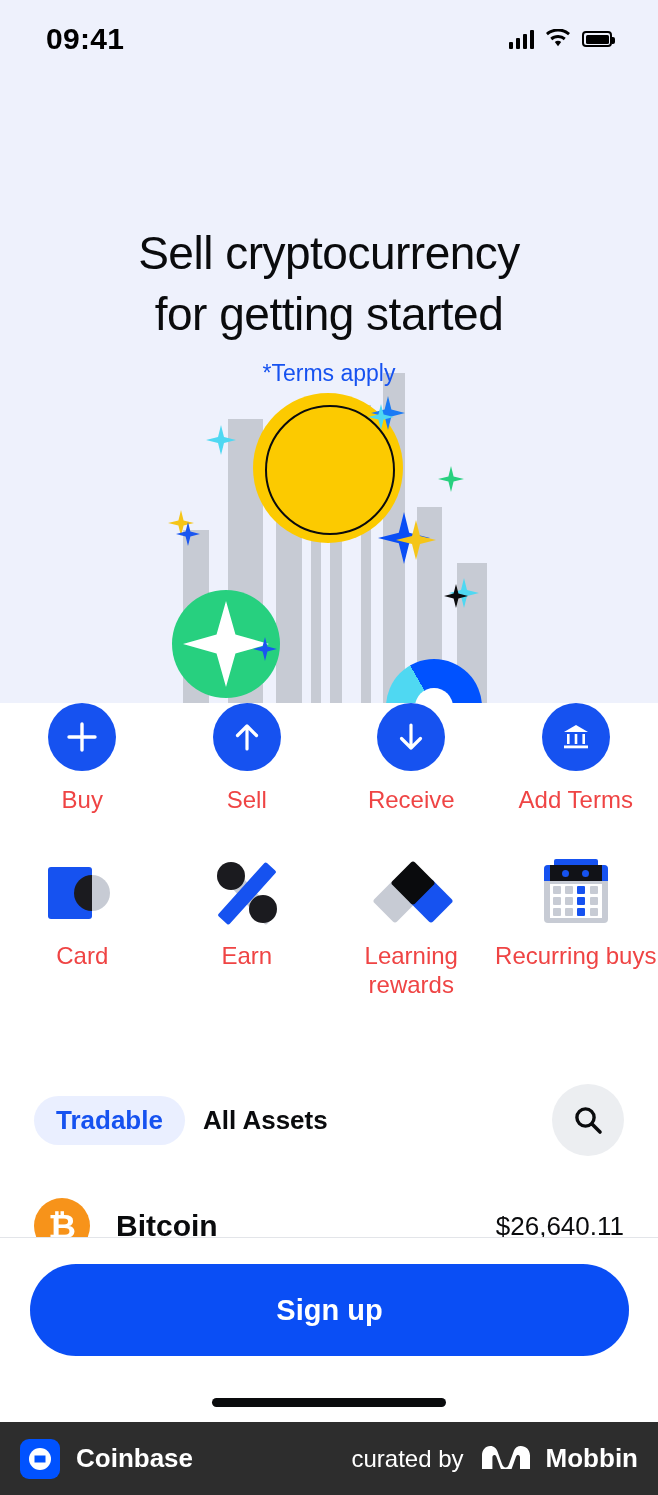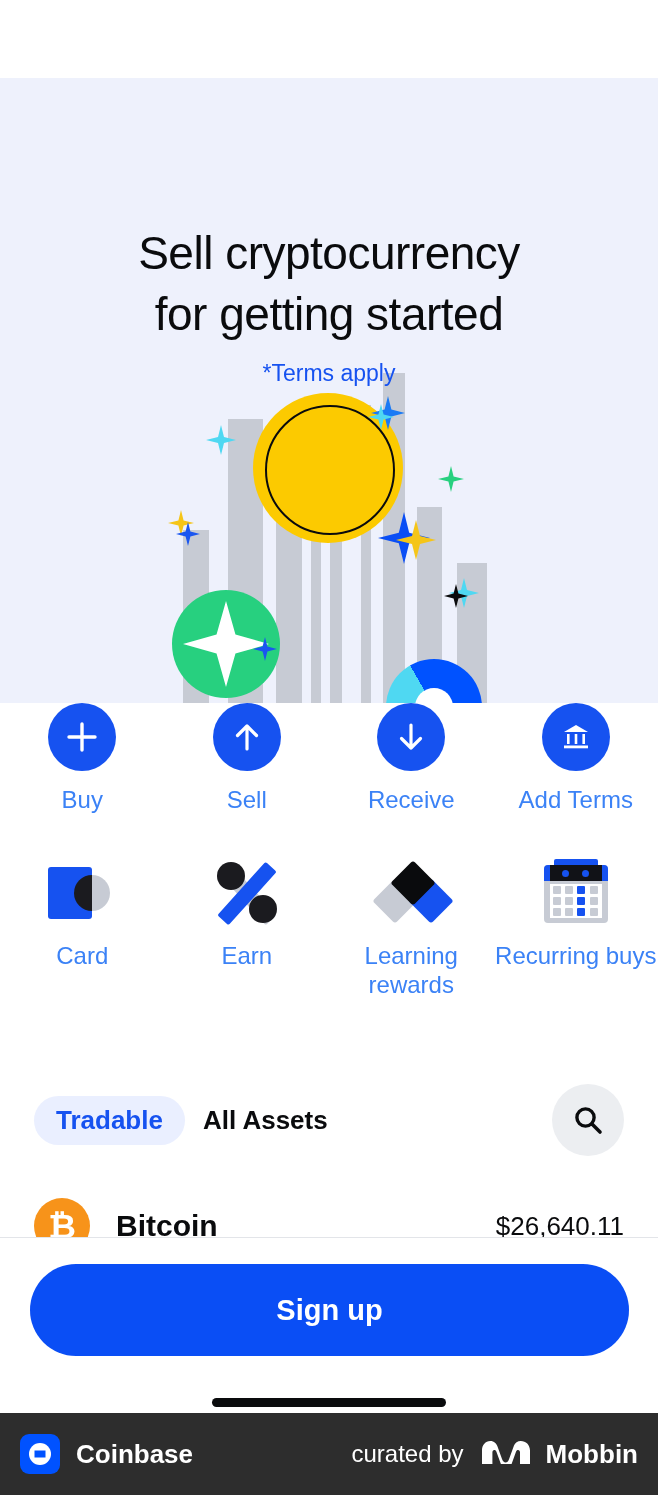--- a/index.html
+++ b/index.html
@@ -86,21 +86,21 @@
   .spark { position:absolute; clip-path: polygon(50% 0%, 60% 40%, 100% 50%, 60% 60%, 50% 100%, 40% 60%, 0% 50%, 40% 40%); }
 
   
   .actions { position:absolute; top:703px; left:0; width:658px; }
   .arow { display:flex; }
   .acell { width:164.5px; display:flex; flex-direction:column; align-items:center; }
   .circ {
     width:68px; height:68px; border-radius:50%; background:#1652f0;
     display:flex; align-items:center; justify-content:center;
   }
-  .alabel { margin-top:15px; font-size:24px; color:#3b82f6; text-align:center; line-height:1.2; }
+  .alabel { margin-top:15px; font-size:24px; color:#ef4444; text-align:center; line-height:1.2; }
 
   
   .ibox { width:68px; height:68px; position:relative; }
 
   
   .card-rect { position:absolute; left:0; top:8px; width:44px; height:52px; background:#1652f0; border-radius:3px; }
   .card-circ { position:absolute; left:26px; top:16px; width:36px; height:36px; border-radius:50%; overflow:hidden; }
   .card-circ .lh { position:absolute; left:0; top:0; width:50%; height:100%; background:#1b1b1f; }
   .card-circ .rh { position:absolute; right:0; top:0; width:50%; height:100%; background:#c7cbd4; }
 
@@ -164,38 +164,57 @@
   .btnrow { display:flex; gap:28px; padding:26px 29px 0 30px; }
   .btn { flex:1; height:92px; border-radius:46px; display:flex; align-items:center; justify-content:center;
          font-size:29px; font-weight:bold; }
   .btn.primary { background:#0a4ef5; color:#fff; }
   .btn.secondary { background:#eceef1; color:#0a0b0d; }
   .homebar { position:absolute; left:50%; transform:translateX(-50%); bottom:17px;
              width:234px; height:9px; border-radius:5px; background:#0a0b0d; }
 
   
   .footer {
-    position:absolute; bottom:0; left:0; width:658px; height:82px;
+    position:absolute; bottom:0; left:0; width:658px; height:73px;
     background:#2d2d2d; display:flex; align-items:center; padding:0 20px;
   }
   .cb-logo { width:40px; height:40px; border-radius:9px; background:#0052ff;
              display:flex; align-items:center; justify-content:center; }
   .cb-logo .ring { width:22px; height:22px; border-radius:50%; background:#fff; position:relative; }
   .cb-logo .ring::after { content:''; position:absolute; left:50%; top:50%; transform:translate(-50%,-50%);
                           width:11px; height:7px; background:#0052ff; }
   .cb-name { margin-left:16px; color:#fff; font-size:26px; font-weight:bold; }
   .curated { margin-left:auto; color:#fff; font-size:24px; }
   .mb-logo { margin-left:16px; }
   .mb-name { margin-left:14px; color:#fff; font-size:26px; font-weight:bold; }
 </style>
 </head>
 <body>
 
 <div id="app">
 
+  <div class="statusbar">
+    <div class="status-time">09:41</div>
+    <div class="status-icons">
+      <div class="sig">
+          <i></i>
+          <i></i>
+          <i></i>
+          <i></i>
+        </div>
+      <svg width="26" height="20" viewBox="0 0 26 20">
+        <path d="M13 17.2l3.2-4.1a5.1 5.1 0 0 0-6.4 0L13 17.2z" fill="#000"></path>
+        <path d="M13 9.1c2.2 0 4.2.8 5.8 2.1l1.9-2.4A11.6 11.6 0 0 0 13 6.1c-2.9 0-5.6 1-7.7 2.7l1.9 2.4A9 9 0 0 1 13 9.1z" fill="#000"></path>
+        <path d="M13 2.6c3.9 0 7.4 1.4 10.1 3.7L25 3.9A18 18 0 0 0 13 -0.5C8.4-0.5 4.2 1.2 1 3.9l1.9 2.4A15.5 15.5 0 0 1 13 2.6z" fill="#000"></path>
+      </svg>
+      <div class="batt">
+          <i></i>
+        </div>
+    </div>
+  </div>
 
   <div class="hero">
     <div class="bars" id="bars">
         <div class="bar" style="left: 183px; width: 26px; height: 173px; background: rgb(199, 203, 212);"></div>
         <div class="bar" style="left: 228px; width: 35px; height: 284px; background: rgb(199, 203, 212);"></div>
         <div class="bar" style="left: 276px; width: 26px; height: 236px; background: rgb(199, 203, 212);"></div>
         <div class="bar" style="left: 311px; width: 10px; height: 252px; background: rgb(199, 203, 212);"></div>
         <div class="bar" style="left: 330px; width: 12px; height: 276px; background: rgb(199, 203, 212);"></div>
         <div class="bar" style="left: 361px; width: 10px; height: 298px; background: rgb(199, 203, 212);"></div>
         <div class="bar" style="left: 383px; width: 22px; height: 330px; background: rgb(199, 203, 212);"></div>

